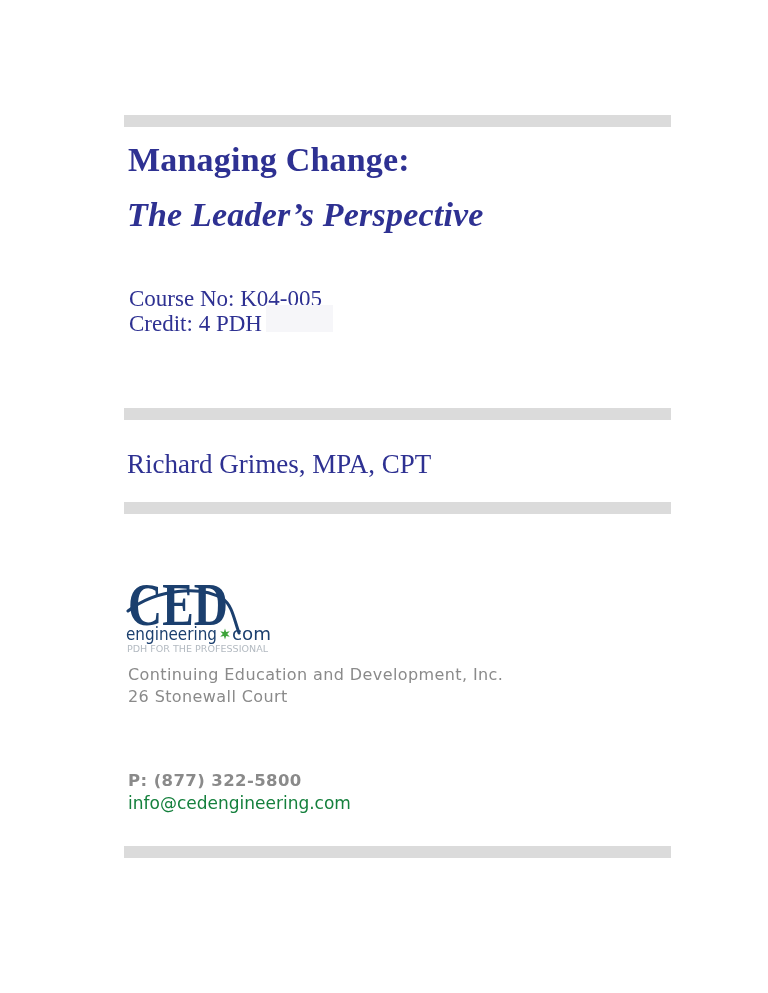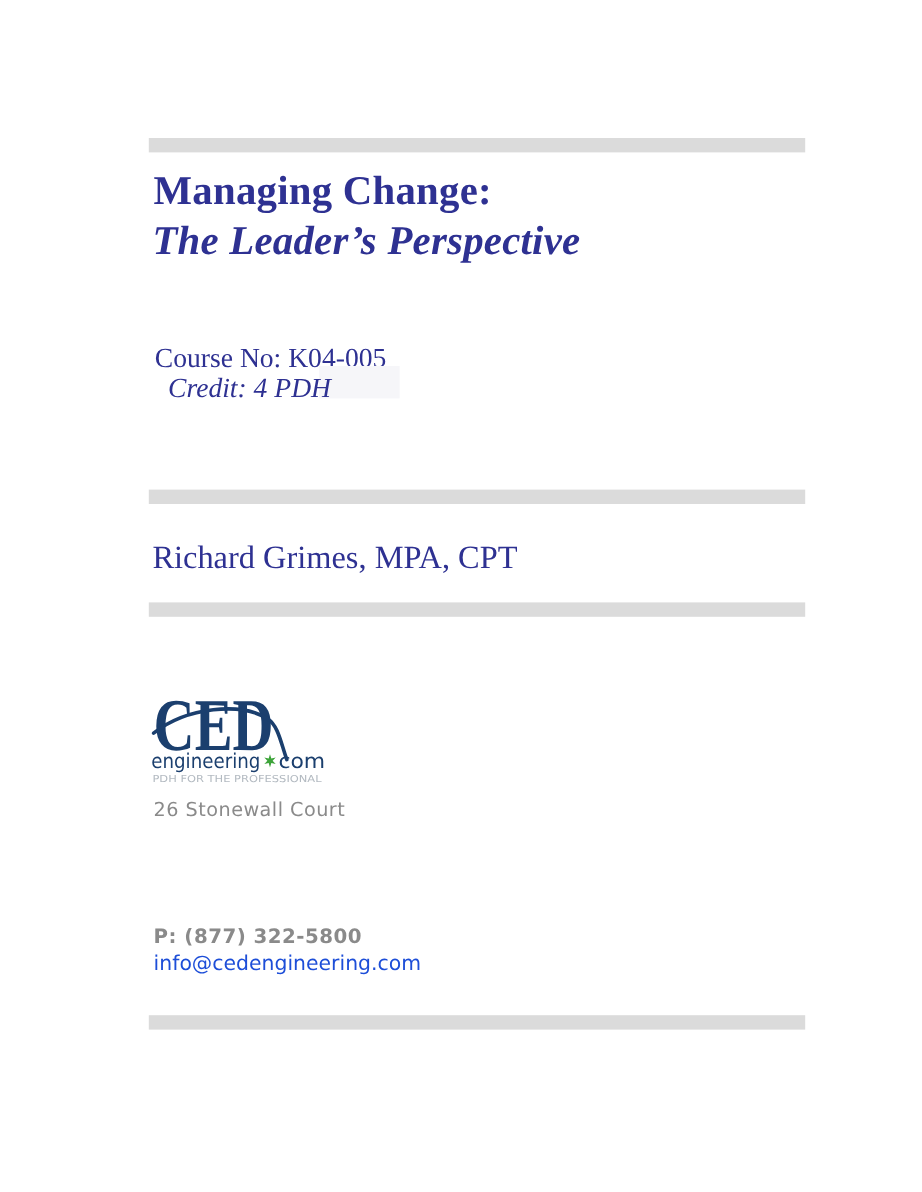--- a/index.html
+++ b/index.html
@@ -21,31 +21,31 @@
   .bar-mid1   { top:408px; }
   .bar-mid2   { top:502px; }
   .bar-bottom { top:846px; }
 
   .title-line1 {
     position:absolute; left:114px; top:141px;
     font-size:34px; font-weight:bold; color:#2e3192;
     letter-spacing:0.2px;
   }
   .title-line2 {
-    position:absolute; left:113px; top:183px;
+    position:absolute; left:113px; top:196px;
     font-size:34px; font-style:italic; color:#2e3192;
     letter-spacing:0.2px;
   }
   .course-no {
     position:absolute; left:115px; top:286px;
     font-size:23px; color:#2e3192;
   }
   .credit {
-    position:absolute; left:126px; top:311px;
-    font-size:23px; color:#2e3192;font-style:italic;
+    position:absolute; left:115px; top:311px;
+    font-size:23px; color:#2e3192;
   }
   .credit-highlight {
     position:absolute; left:252px; top:305px;
     width:67px; height:27px;
     background:#f6f6f9;
   }
   .author {
     position:absolute; left:113px; top:449px;
     font-size:27px; color:#2e3192;
   }
@@ -60,21 +60,21 @@
     color:#8a8a8a; letter-spacing:0.4px;
   }
   .phone {
     position:absolute; left:114px; top:771px;
     font-family:"DejaVu Sans", sans-serif;
     font-size:16.5px; color:#8a8a8a; letter-spacing:0.4px;font-weight:bold;
   }
   .email {
     position:absolute; left:114px; top:793px;
     font-family:"DejaVu Sans", sans-serif;
-    font-size:17px; color:#1d4ed8;
+    font-size:17px; color:#15803d;
     text-decoration:none; cursor:pointer;
   }
 </style>
 </head>
 <body>
 
 <div class="page">
 
   <div class="bar bar-top"></div>
 
@@ -94,20 +94,21 @@
   <svg class="logo" viewBox="0 0 148 78" xmlns="http://www.w3.org/2000/svg">
     <text x="2" y="48" font-family="Liberation Serif, serif" font-weight="bold" font-size="62" fill="#1b3f6e" textLength="100" lengthAdjust="spacingAndGlyphs">CED</text>
     <path d="M 2 34 C 30 12, 75 8, 97 22 C 106 28, 108 42, 113 56" fill="none" stroke="#1b3f6e" stroke-width="3" stroke-linecap="round"></path>
     <text x="0" y="63" font-family="DejaVu Sans, sans-serif" font-size="17" fill="#1b3f6e" textLength="91" lengthAdjust="spacingAndGlyphs">engineering</text>
     <polygon fill="#3da43a" points="99,51.5 100.1,55.1 103.76,54.25 101.2,57 103.76,59.75 100.1,58.9 99,62.5 97.9,58.9 94.24,59.75 96.8,57 94.24,54.25 97.9,55.1"></polygon>
     <text x="106" y="63" font-family="DejaVu Sans, sans-serif" font-size="17" fill="#1b3f6e" textLength="39" lengthAdjust="spacingAndGlyphs">com</text>
     <text x="1" y="75" font-family="DejaVu Sans, sans-serif" font-size="8" fill="#b3bac1" textLength="141" lengthAdjust="spacingAndGlyphs">PDH FOR THE PROFESSIONAL</text>
   </svg>
 
   <div class="company-block">
+    <div>Continuing Education and Development, Inc.</div>
     <div>26 Stonewall Court</div>
   </div>
 
   <div class="phone">P: (877) 322-5800</div>
 
   <a class="email">info@cedengineering.com</a>
 
   <div class="bar bar-bottom"></div>
 
 </div>

